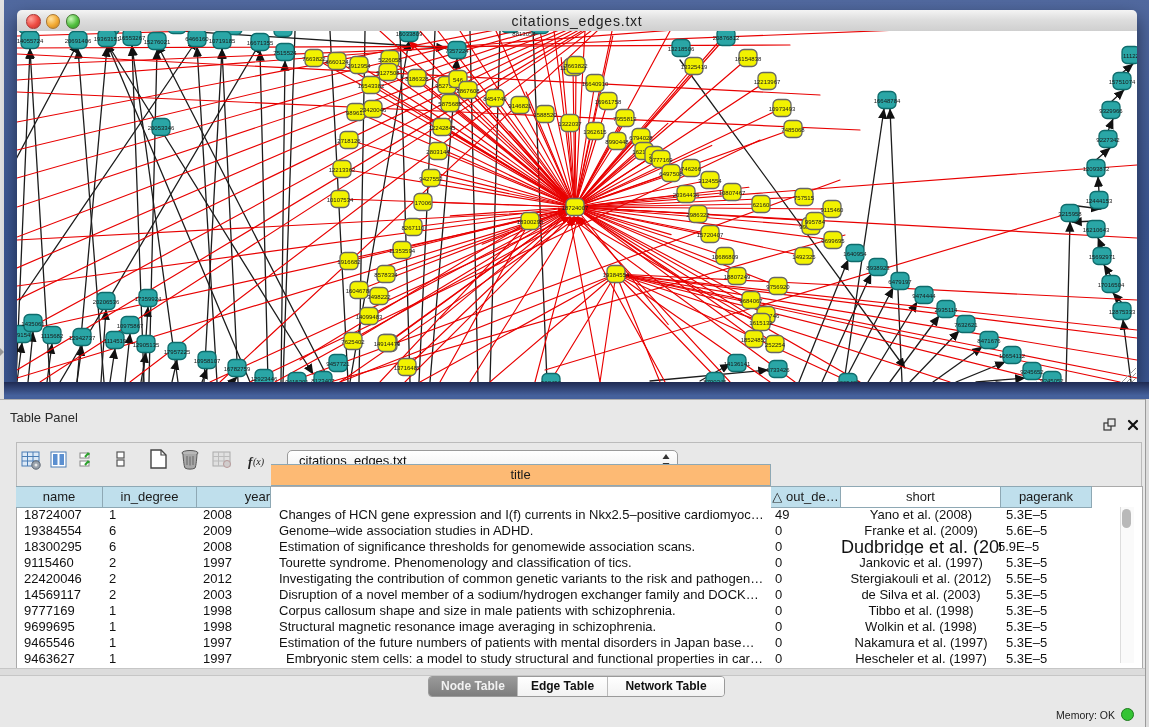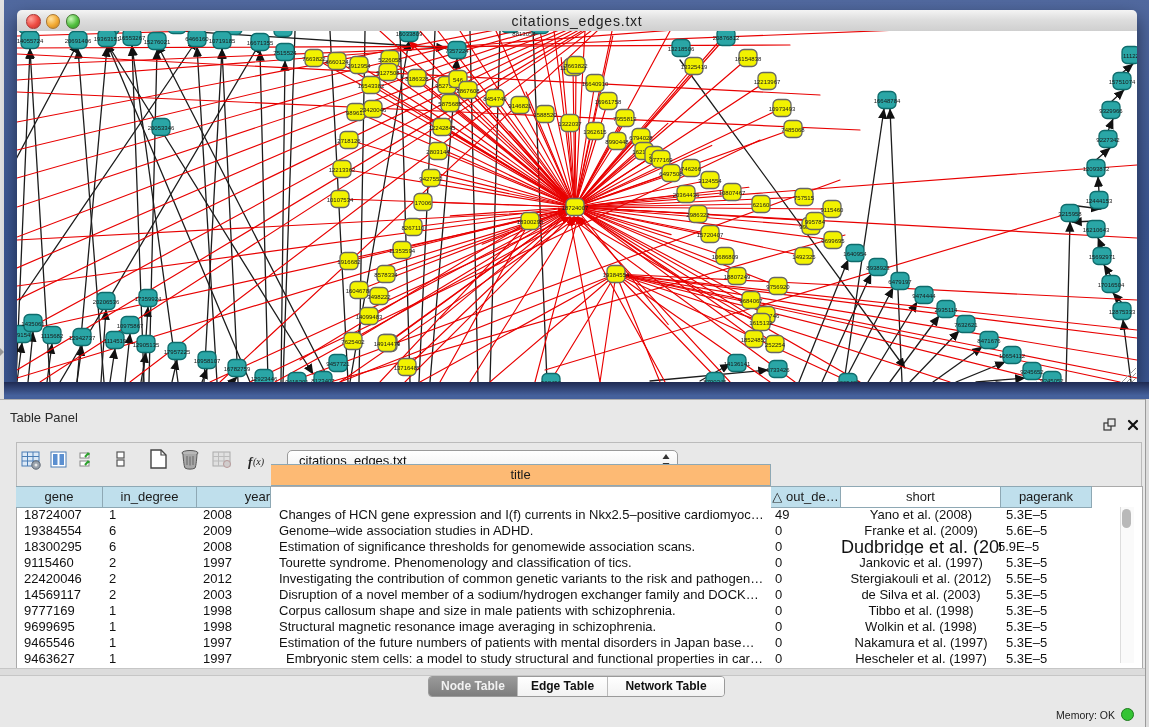--- a/index.html
+++ b/index.html
@@ -612,21 +612,21 @@
 <div class="abs" style="left:287px;top:450px;width:389px;height:20px;background:linear-gradient(#ffffff,#f0f0f0);border:1px solid #9a9a9a;border-radius:5px">
   <div class="abs" style="left:11px;top:0;height:20px;line-height:20px;font-size:13px;color:#111">citations_edges.txt</div>
   <svg width="12" height="16" viewBox="0 0 12 16" style="position:absolute;right:5px;top:2px">
     <path d="M6,1 L9.5,6 L2.5,6 z" fill="#333"></path>
       <path d="M6,15 L9.5,10 L2.5,10 z" fill="#333"></path>
   </svg>
 </div>
 
 <div class="abs" style="left:16px;top:486px;width:1125px;height:181px;background:#fff;border:1px solid #aaa"></div>
 <div style="position:absolute;left:16px;top:486px;width:1px;height:20px;background:#8ea8b4"></div>
-<div style="position:absolute;left:16px;top:486px;width:86px;height:20px;background:#bfdfec;border:1px solid #8ea8b4;border-left:none;text-align:center;line-height:20px;font-size:13px;color:#1a1a1a">gene</div>
+<div style="position:absolute;left:16px;top:486px;width:86px;height:20px;background:#bfdfec;border:1px solid #8ea8b4;border-left:none;text-align:center;line-height:20px;font-size:13px;color:#1a1a1a">name</div>
 <div style="position:absolute;left:103px;top:486px;width:93px;height:20px;background:#bfdfec;border:1px solid #8ea8b4;border-left:none;text-align:center;line-height:20px;font-size:13px;color:#1a1a1a">in_degree</div>
 <div style="position:absolute;left:197px;top:486px;width:73px;height:20px;background:#bfdfec;border:1px solid #8ea8b4;border-left:none;text-align:right;line-height:20px;font-size:13px;color:#1a1a1a">year</div>
 <div style="position:absolute;left:271px;top:464px;width:499px;height:20px;background:#fdba74;border:1px solid #8ea8b4;border-left:none;text-align:center;line-height:20px;font-size:13px;color:#1a1a1a">title</div>
 <div style="position:absolute;left:771px;top:486px;width:69px;height:20px;background:#bfdfec;border:1px solid #8ea8b4;border-left:none;text-align:center;line-height:20px;font-size:13px;color:#1a1a1a">△ out_de…</div>
 <div style="position:absolute;left:841px;top:486px;width:159px;height:20px;background:#ffffff;border:1px solid #8ea8b4;border-left:none;text-align:center;line-height:20px;font-size:13px;color:#1a1a1a">short</div>
 <div style="position:absolute;left:1001px;top:486px;width:90px;height:20px;background:#bfdfec;border:1px solid #8ea8b4;border-left:none;text-align:center;line-height:20px;font-size:13px;color:#1a1a1a">pagerank</div>
 <div style="position:absolute;left:24px;top:507px;width:80px;height:16px;line-height:16px;font-size:13px;color:#111;text-align:left;white-space:nowrap;overflow:hidden">18724007</div>
 <div style="position:absolute;left:109px;top:507px;width:60px;height:16px;line-height:16px;font-size:13px;color:#111;text-align:left;white-space:nowrap;overflow:hidden">1</div>
 <div style="position:absolute;left:203px;top:507px;width:60px;height:16px;line-height:16px;font-size:13px;color:#111;text-align:left;white-space:nowrap;overflow:hidden">2008</div>
 <div style="position:absolute;left:279px;top:507px;width:491px;height:16px;line-height:16px;font-size:13px;color:#111;text-align:left;white-space:nowrap;overflow:hidden">Changes of HCN gene expression and I(f) currents in Nkx2.5–positive cardiomyoc…</div>

